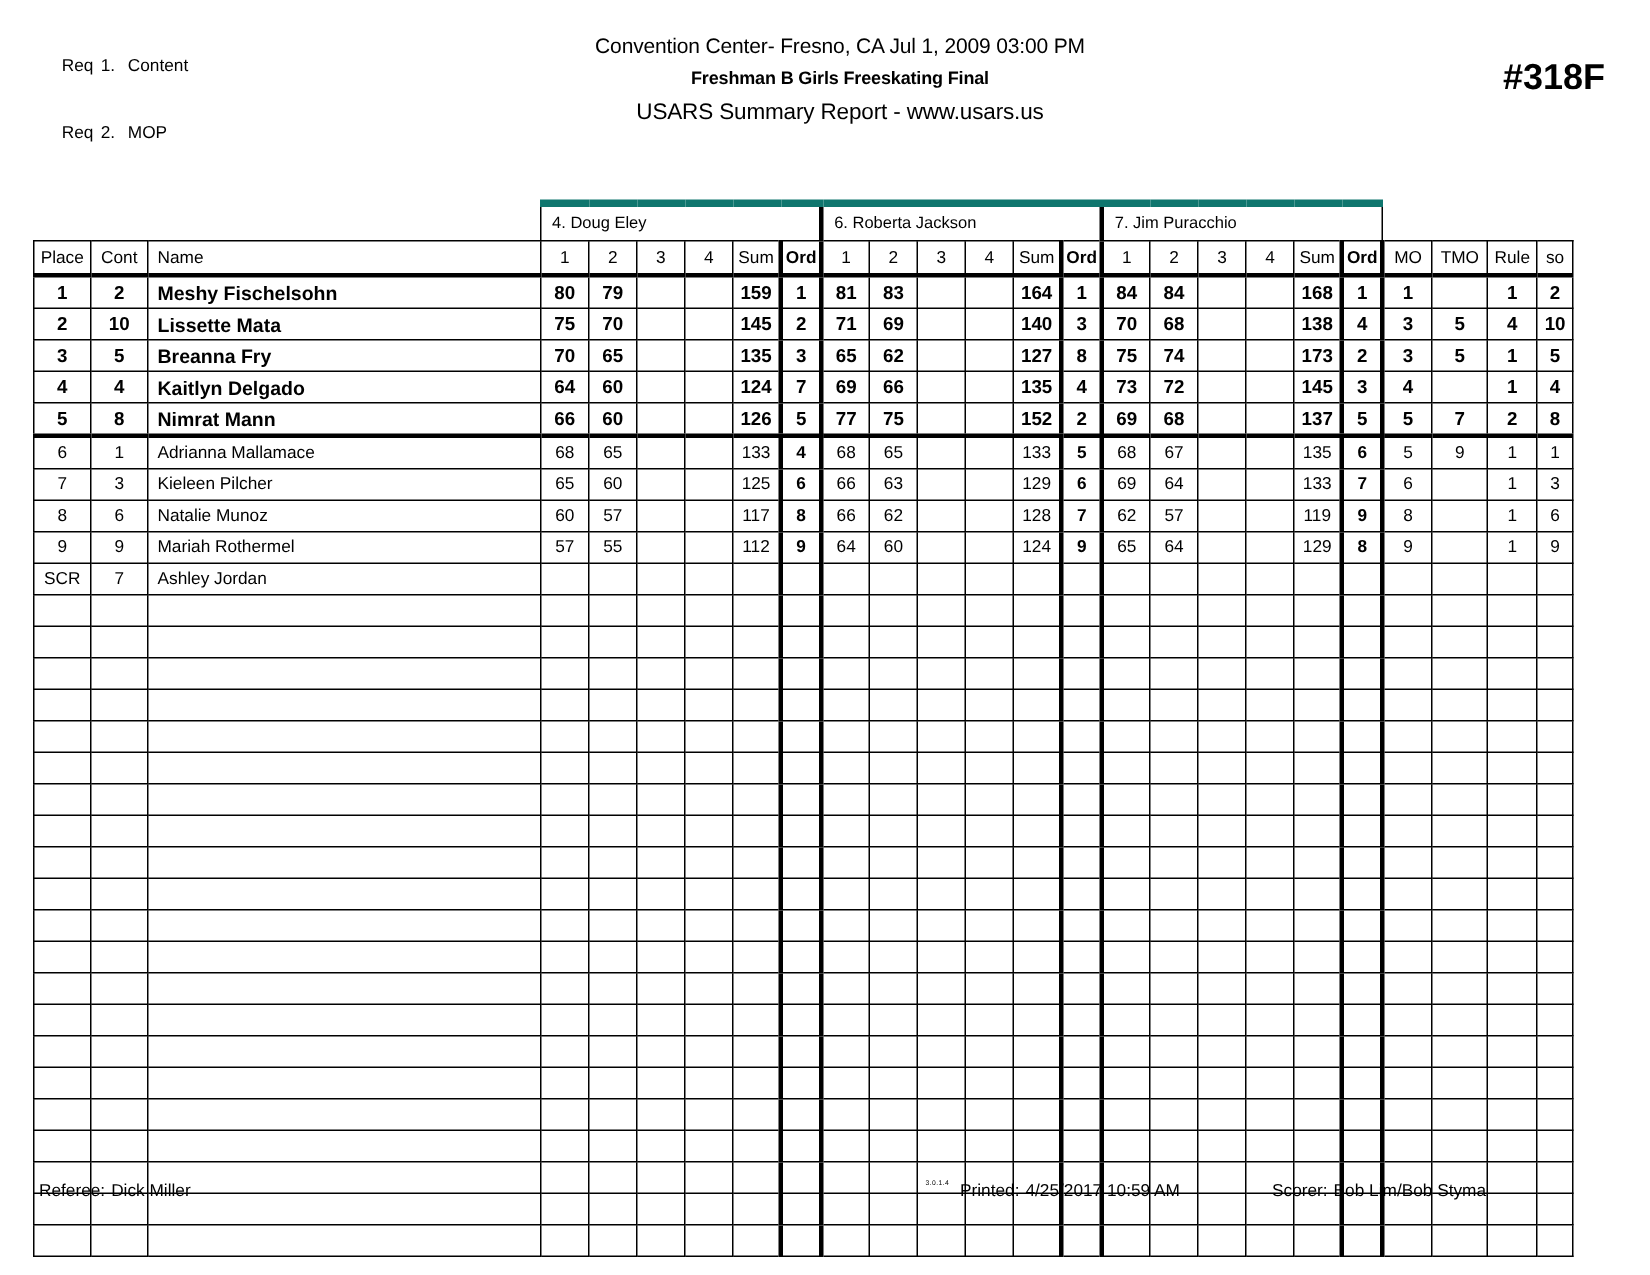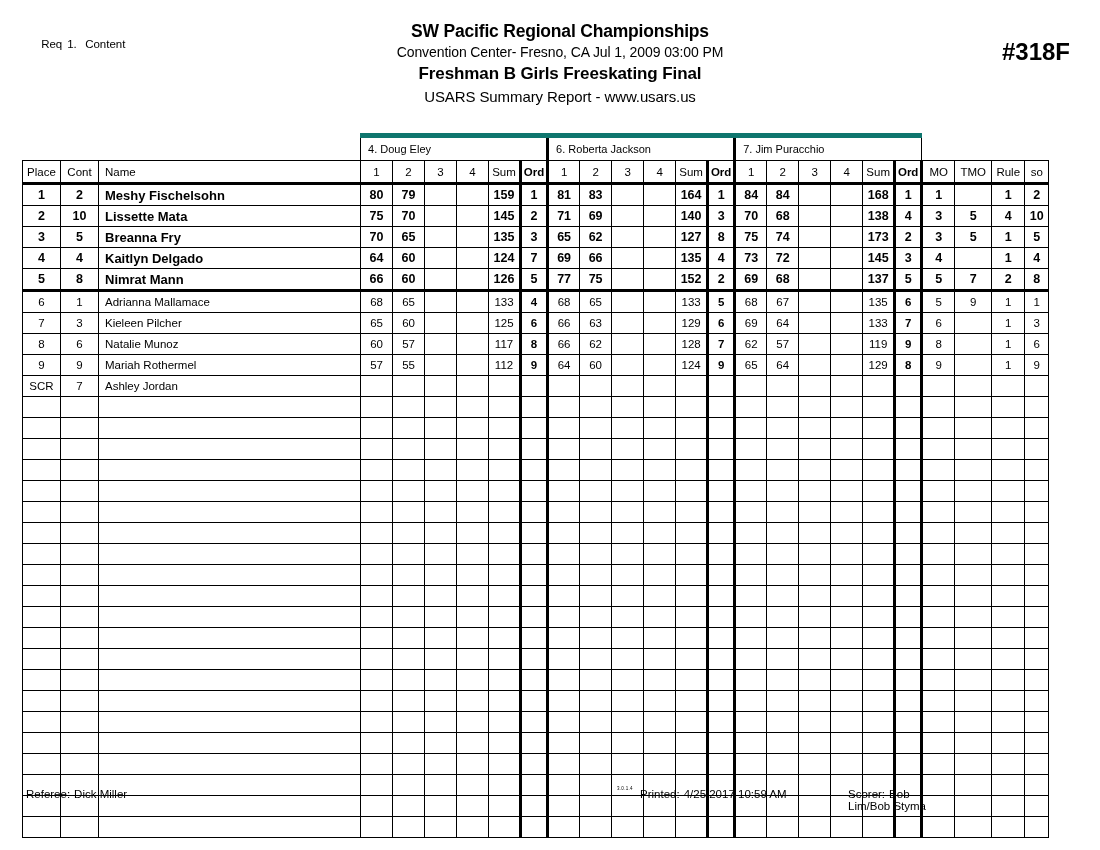--- a/index.html
+++ b/index.html
@@ -46,21 +46,21 @@
     font-weight: bold;
     letter-spacing: -0.2px;
     line-height: 22px;
   }
   .t-sub {
     font-size: 14px;
     line-height: 20px;
     letter-spacing: -0.1px;
   }
   .t-event {
-    font-size: 17px;
+    font-size: 12px;
     font-weight: bold;
     line-height: 24px;
     letter-spacing: -0.1px;
   }
   .t-org {
     font-size: 15px;
     line-height: 21px;
     letter-spacing: -0.1px;
   }
   .event-code {
@@ -129,20 +129,21 @@
   tr.bold td.ord { font-weight: bold; }
 
   
   .footer {
     position: absolute;
     left: 0;
     top: 784px;
     width: 952px;
     height: 30px;
     font-size: 11.5px;
+    padding-left: 48px;
   }
   .f-ref { position: absolute; left: 26px; top: 4px; }
   .f-printed { position: absolute; left: 640px; top: 4px; }
   .f-ver {
     position: absolute;
     left: 617px;
     top: 2px;
     font-size: 4.5px;
     letter-spacing: 0.3px;
   }
@@ -151,24 +152,26 @@
 </style>
 </head>
 <body>
 
 <div class="topbar">
 
   <div class="req-block">
     <div class="req-line">
       <span class="req-lbl">Req</span><span class="req-num">1.</span><span>Content</span>
     </div>
+    <div class="req-line">
+      <span class="req-lbl">Req</span><span class="req-num">2.</span><span>MOP</span>
+    </div>
   </div>
 
   <div class="title-block">
-    <div class="t-main">SW Pacific Regional Championships</div>
     <div class="t-sub">Convention Center- Fresno, CA  Jul 1, 2009  03:00 PM</div>
     <div class="t-event">Freshman B Girls Freeskating Final</div>
     <div class="t-org">USARS Summary Report - www.usars.us</div>
   </div>
 
   <div class="event-code">#318F</div>
 </div>
 
 <table class="sheet">
   <colgroup>

